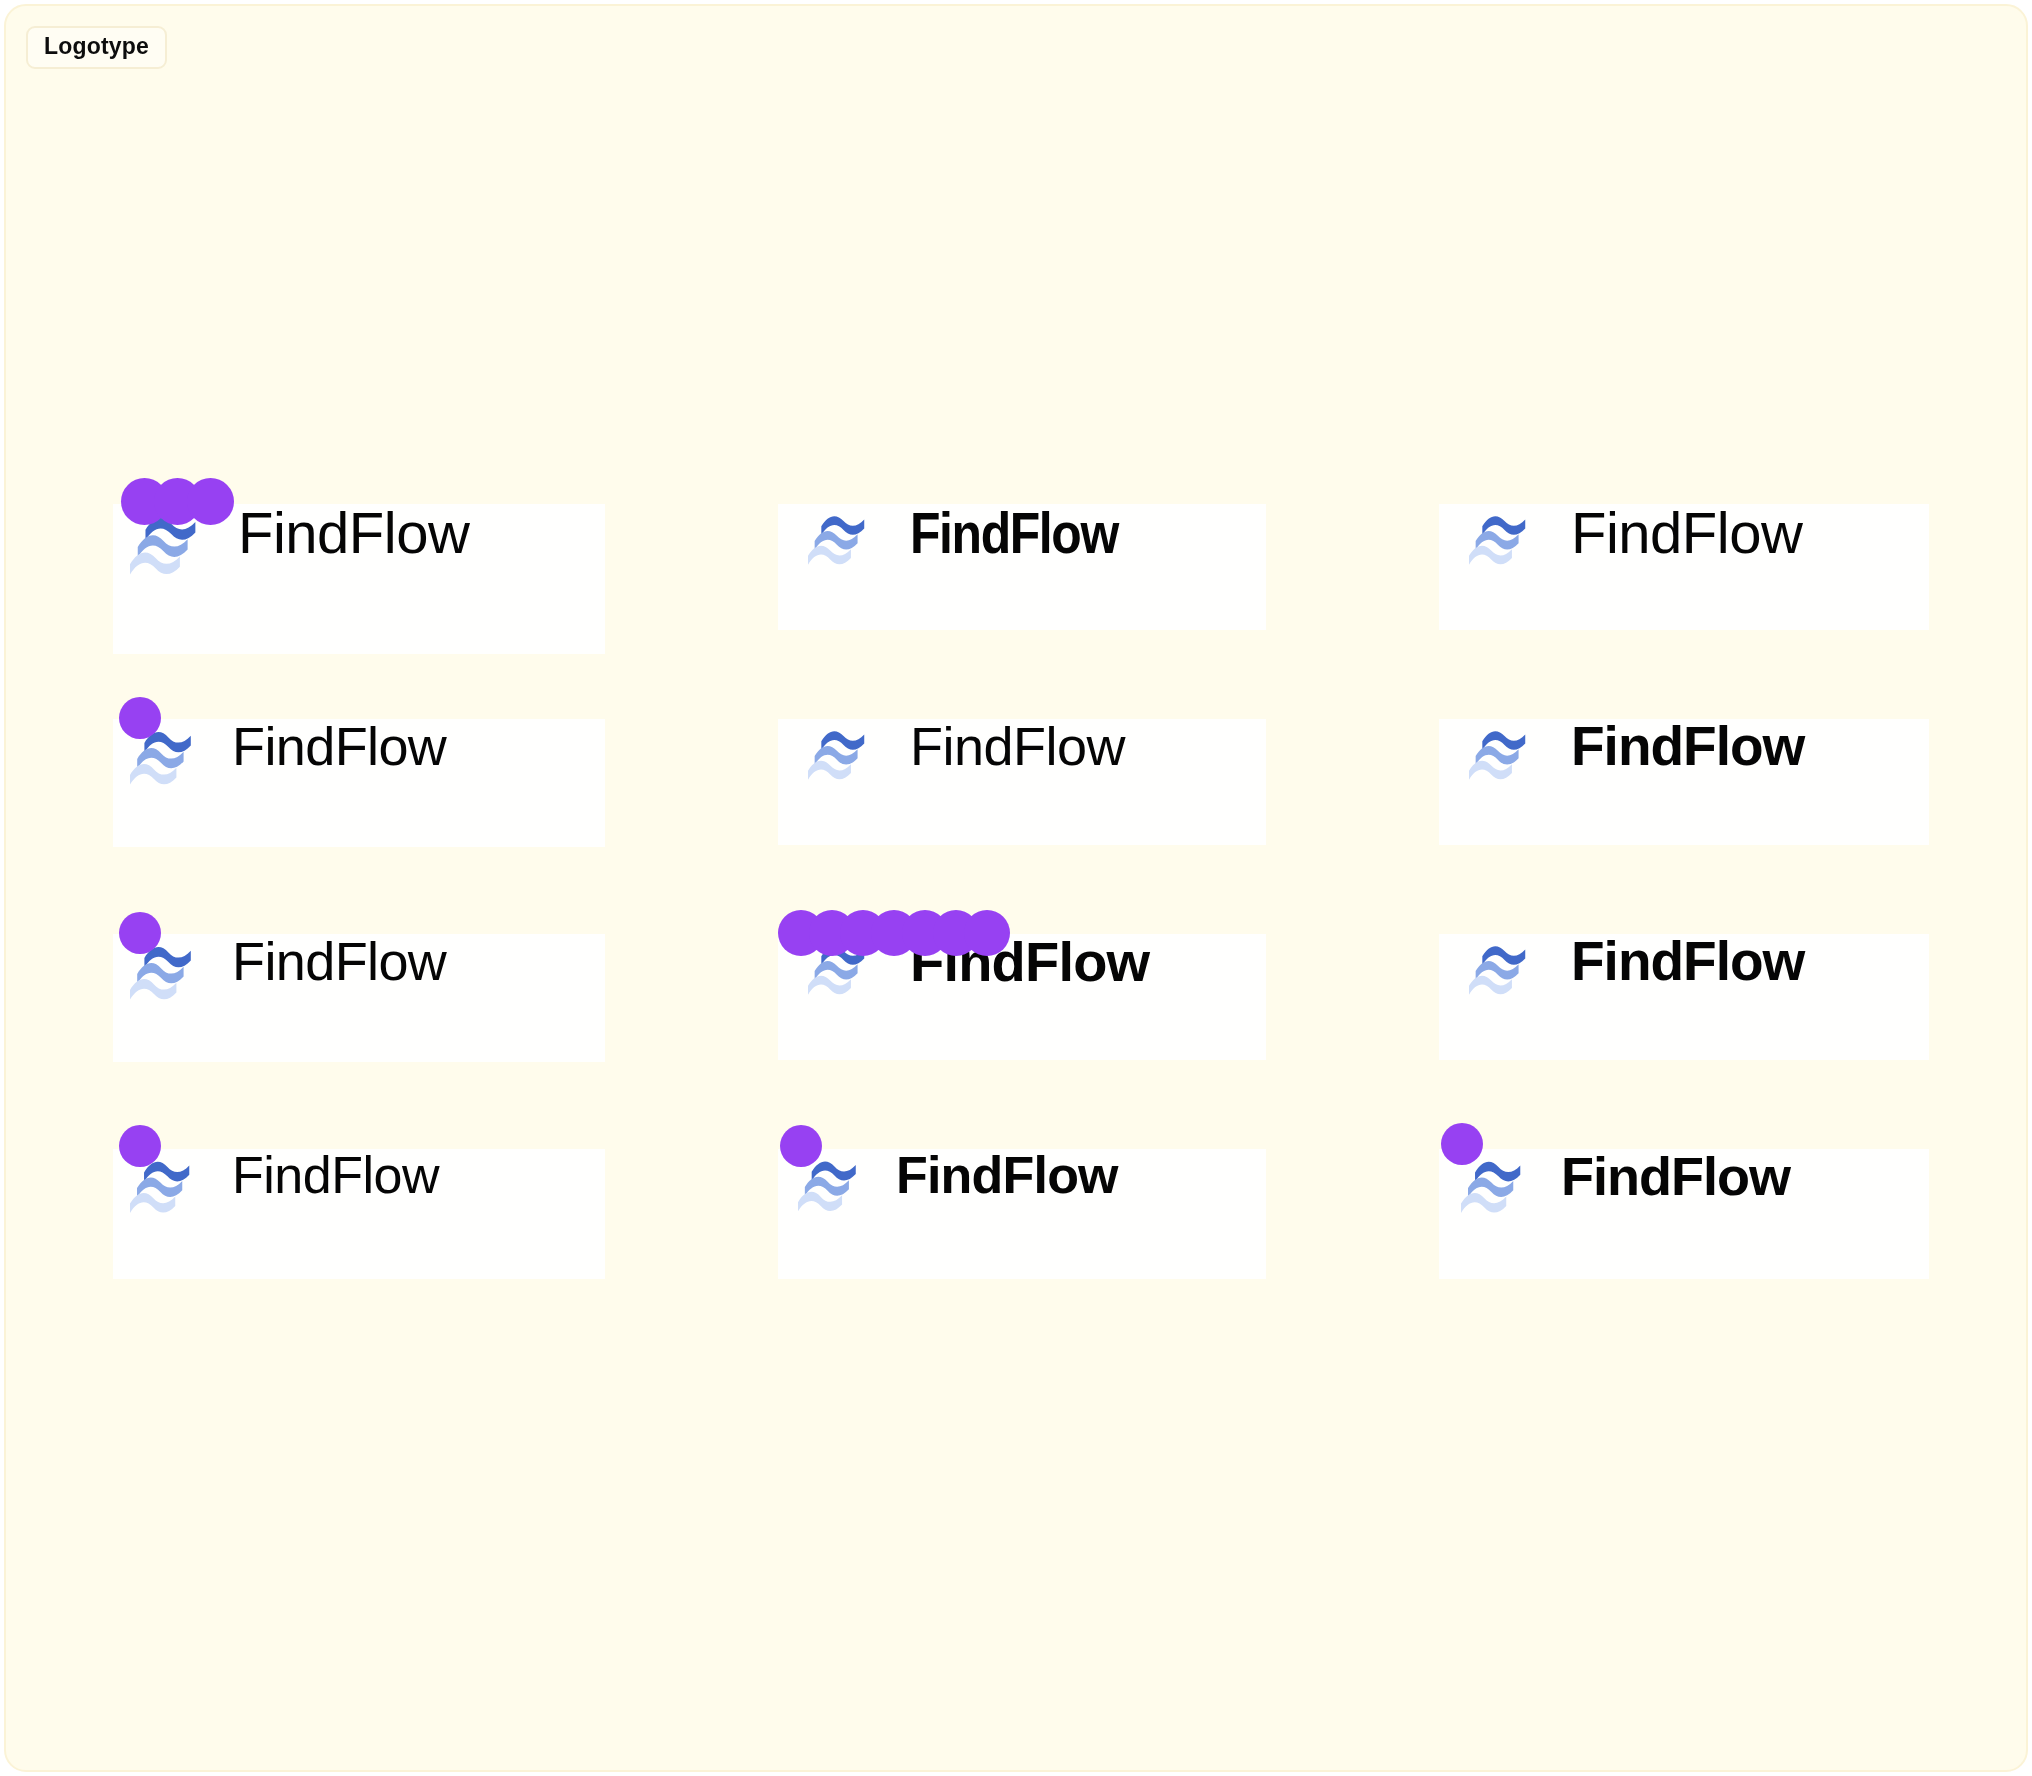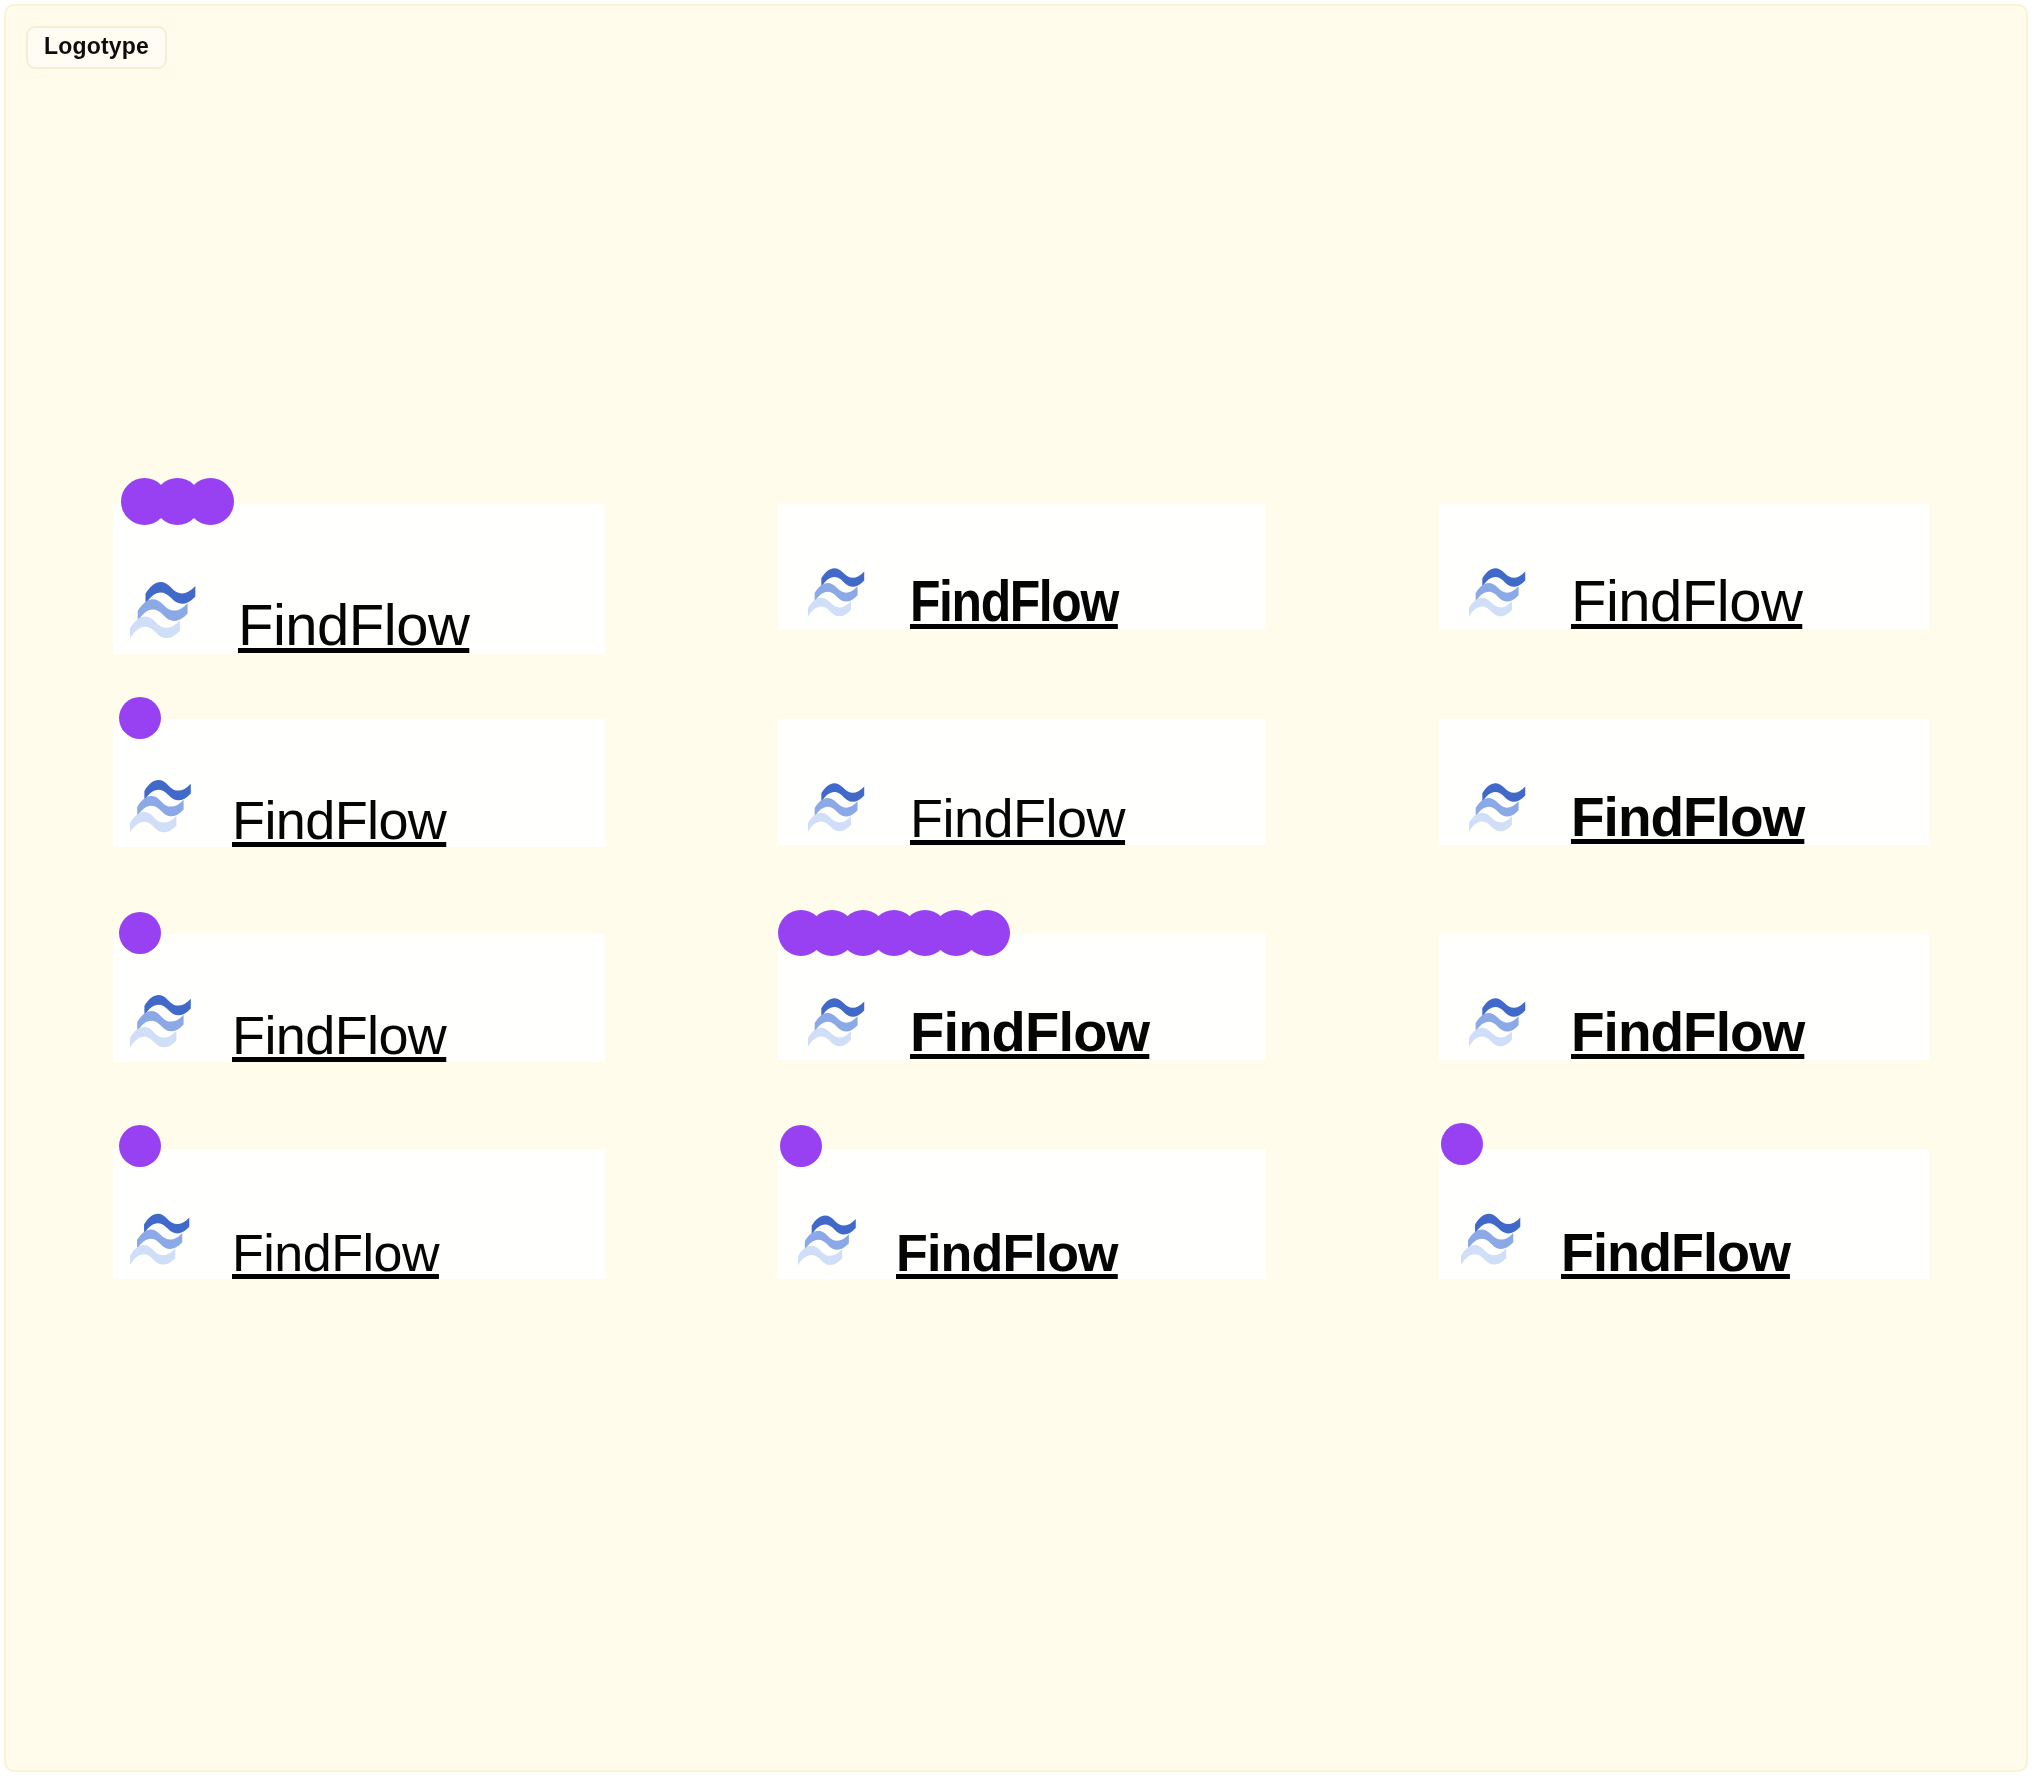--- a/index.html
+++ b/index.html
@@ -16,21 +16,21 @@
 
   
   .canvas {
     position: absolute;
     left: 4px;
     top: 4px;
     width: 2024px;
     height: 1768px;
     background: #fffcec;
     border: 2px solid #fbf3d6;
-    border-radius: 10px;
+    border-radius: 22px;
     box-sizing: border-box;
     overflow: hidden;
   }
 
   
   .frame-badge {
     position: absolute;
     left: 20px;
     top: 20px;
     padding: 7px 16px 9px 16px;
@@ -61,23 +61,22 @@
     top: 0;
   }
   .cell.c0 { left: 0px; }
   .cell.c1 { left: 665px; }
   .cell.c2 { left: 1326px; }
 
   .tile {
     position: relative;
     background: #fffffe;
     display: flex;
-    align-items: flex-end;
+    align-items: flex-start;
     box-sizing: border-box;
-    text-decoration: underline;
   }
 
   
   .dots {
     position: absolute;
     display: flex;
     z-index: 4;
     pointer-events: none;
   }
   .dot {

